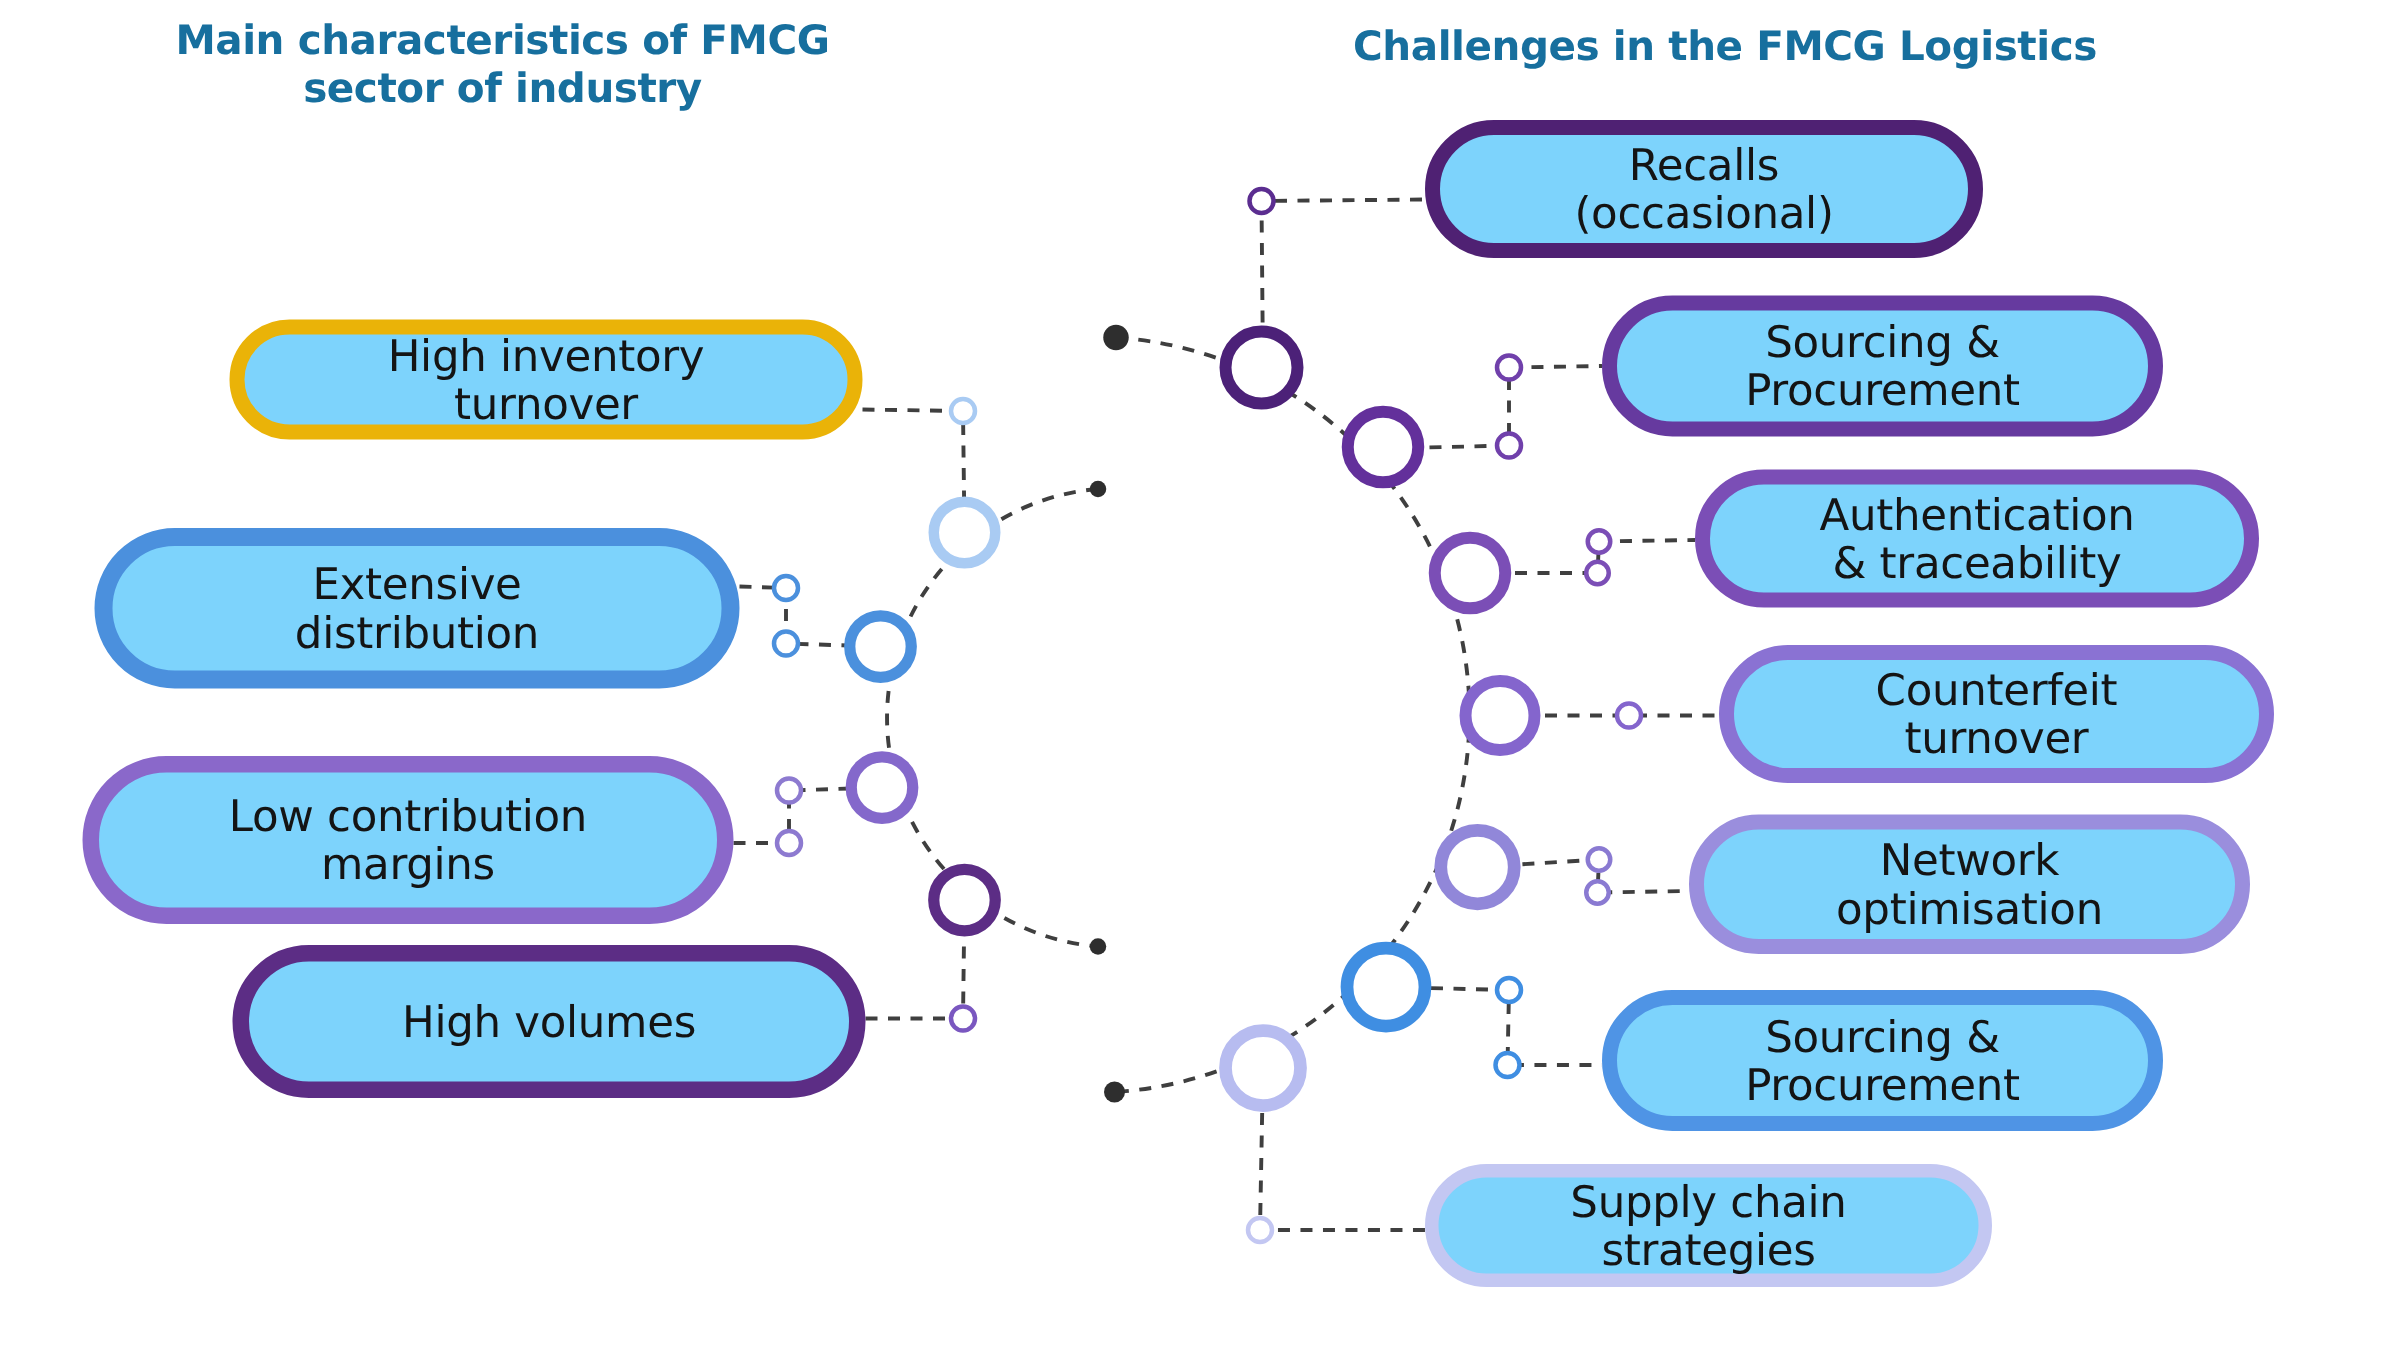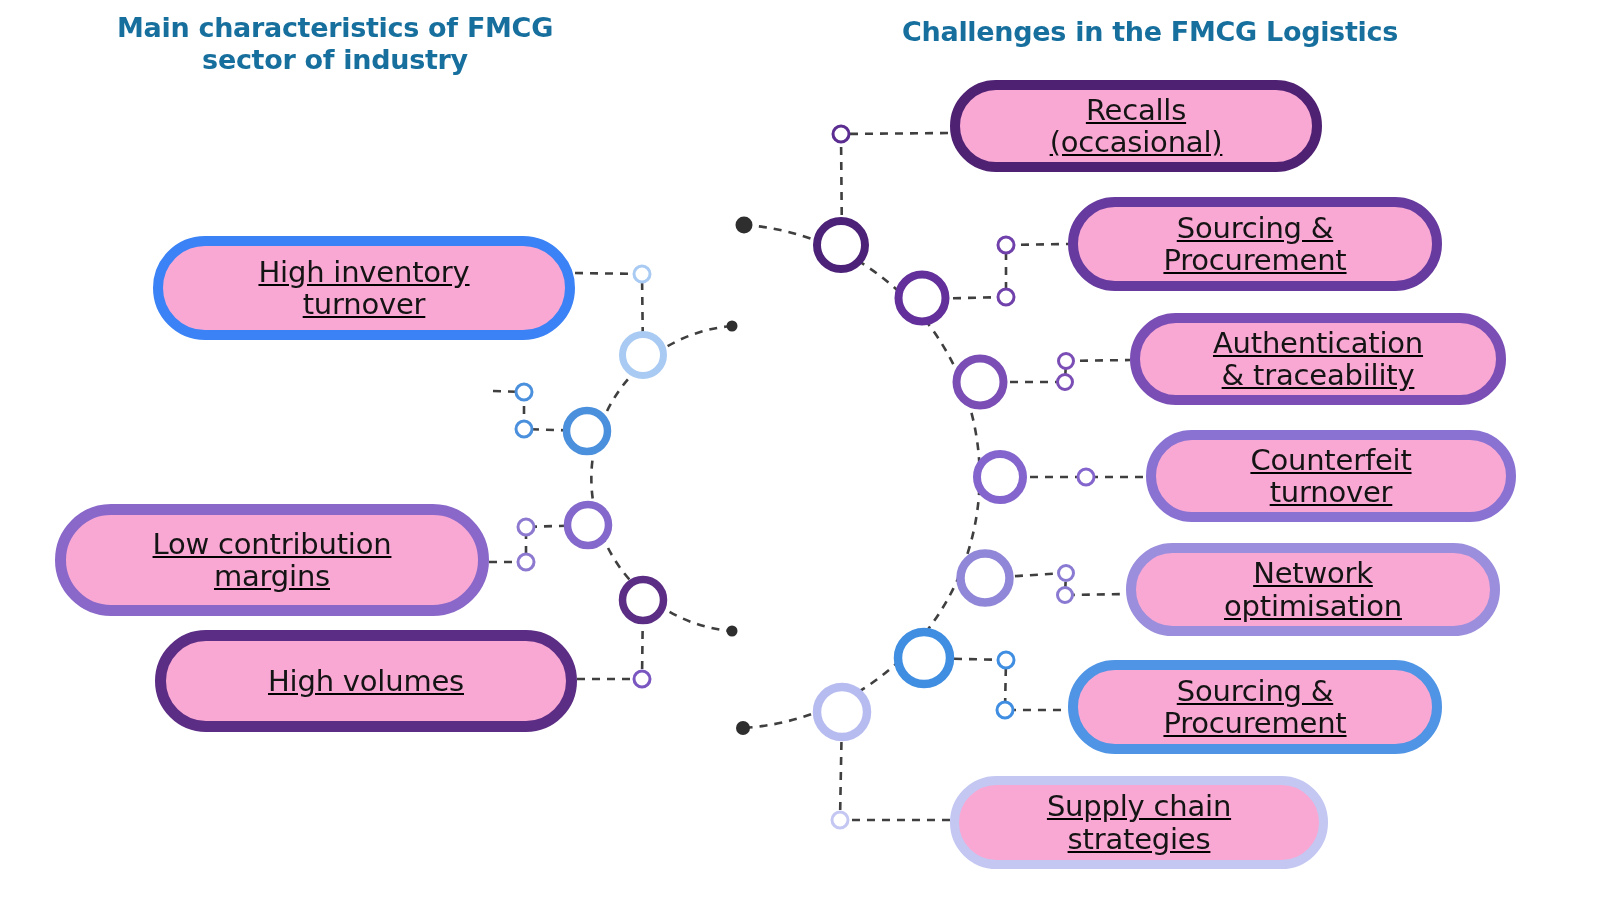--- a/index.html
+++ b/index.html
@@ -7,21 +7,21 @@
     position:relative;width:1600px;height:898px;background:#ffffff;overflow:hidden;
     font-family:"DejaVu Sans","Liberation Sans",sans-serif;
     border-radius:10px;
   }
   .section-title{
     position:absolute;text-align:center;font-weight:800;font-size:27px;
     line-height:1.18;letter-spacing:-0.3px;color:#176f9e;white-space:pre-line;
   }
   .pill{
     position:absolute;display:flex;align-items:center;justify-content:center;
-    border-radius:999px;background:#f9a8d4;box-sizing:border-box;text-decoration:underline;
+    border-radius:999px;background:#7dd3fc;box-sizing:border-box;
   }
   .pill-label{
     font-size:29px;font-weight:500;color:#141414;text-align:center;
     line-height:1.12;white-space:pre-line;letter-spacing:-0.2px;
   }
   .connector-svg{position:absolute;left:0;top:0;pointer-events:none;}
 </style>
 </head>
 <body>
 
@@ -90,23 +90,27 @@
       <circle cx="1006" cy="660" r="8" stroke="#3f8ee2"></circle>
       <circle cx="1005" cy="710" r="8" stroke="#3f8ee2"></circle>
       <circle cx="840" cy="820" r="8" stroke="#c3c7f2"></circle>
     </g>
   </svg>
 
   <div class="section-title" style="left:70px;top:12px;width:530px;">Main characteristics of FMCG
 sector of industry</div>
   <div class="section-title" style="left:850px;top:16px;width:600px;">Challenges in the FMCG Logistics</div>
 
-  <div class="pill" style="left:153px;top:236px;width:422px;height:104px;border:10px solid #3b82f6;">
+  <div class="pill" style="left:153px;top:213px;width:422px;height:80px;border:10px solid #eab308;">
     <span class="pill-label">High inventory
 turnover</span>
+  </div>
+  <div class="pill" style="left:63px;top:352px;width:430px;height:107px;border:12px solid #4b90dd;">
+    <span class="pill-label">Extensive
+distribution</span>
   </div>
   <div class="pill" style="left:55px;top:504px;width:434px;height:112px;border:11px solid #8a68ca;">
     <span class="pill-label">Low contribution
 margins</span>
   </div>
   <div class="pill" style="left:155px;top:630px;width:422px;height:102px;border:11px solid #5c2d85;align-items:center;">
     <span class="pill-label">High volumes</span>
   </div>
 
   <div class="pill" style="left:950px;top:80px;width:372px;height:92px;border:10px solid #4f2173;">
@@ -126,18 +130,18 @@
 turnover</span>
   </div>
   <div class="pill" style="left:1126px;top:543px;width:374px;height:93px;border:10px solid #9a8edd;">
     <span class="pill-label">Network
 optimisation</span>
   </div>
   <div class="pill" style="left:1068px;top:660px;width:374px;height:94px;border:10px solid #4f94e5;">
     <span class="pill-label">Sourcing &amp;
 Procurement</span>
   </div>
-  <div class="pill" style="left:950px;top:776px;width:378px;height:93px;border:9px solid #c3c7f2;">
+  <div class="pill" style="left:950px;top:776px;width:378px;height:82px;border:9px solid #c3c7f2;">
     <span class="pill-label">Supply chain
 strategies</span>
   </div>
 
 </div>
 
 </body></html>

